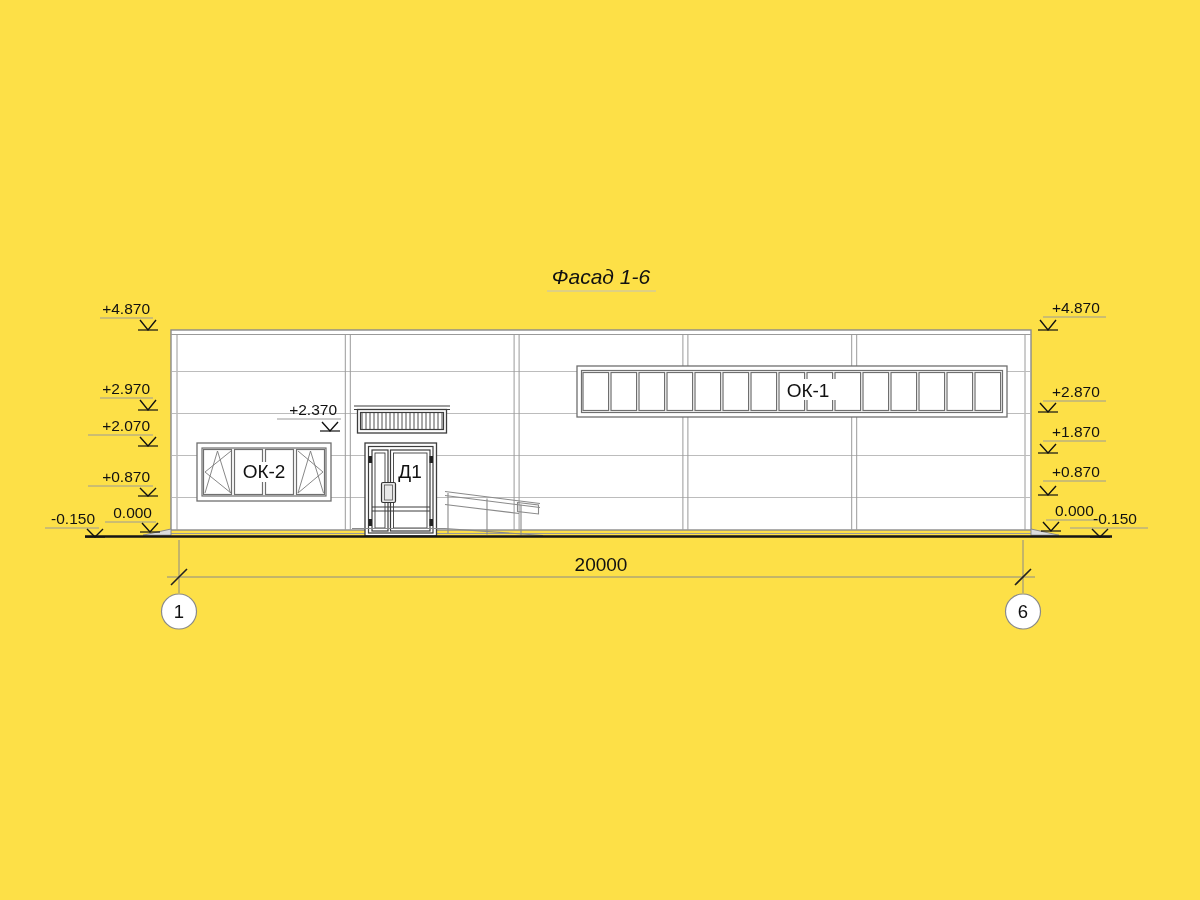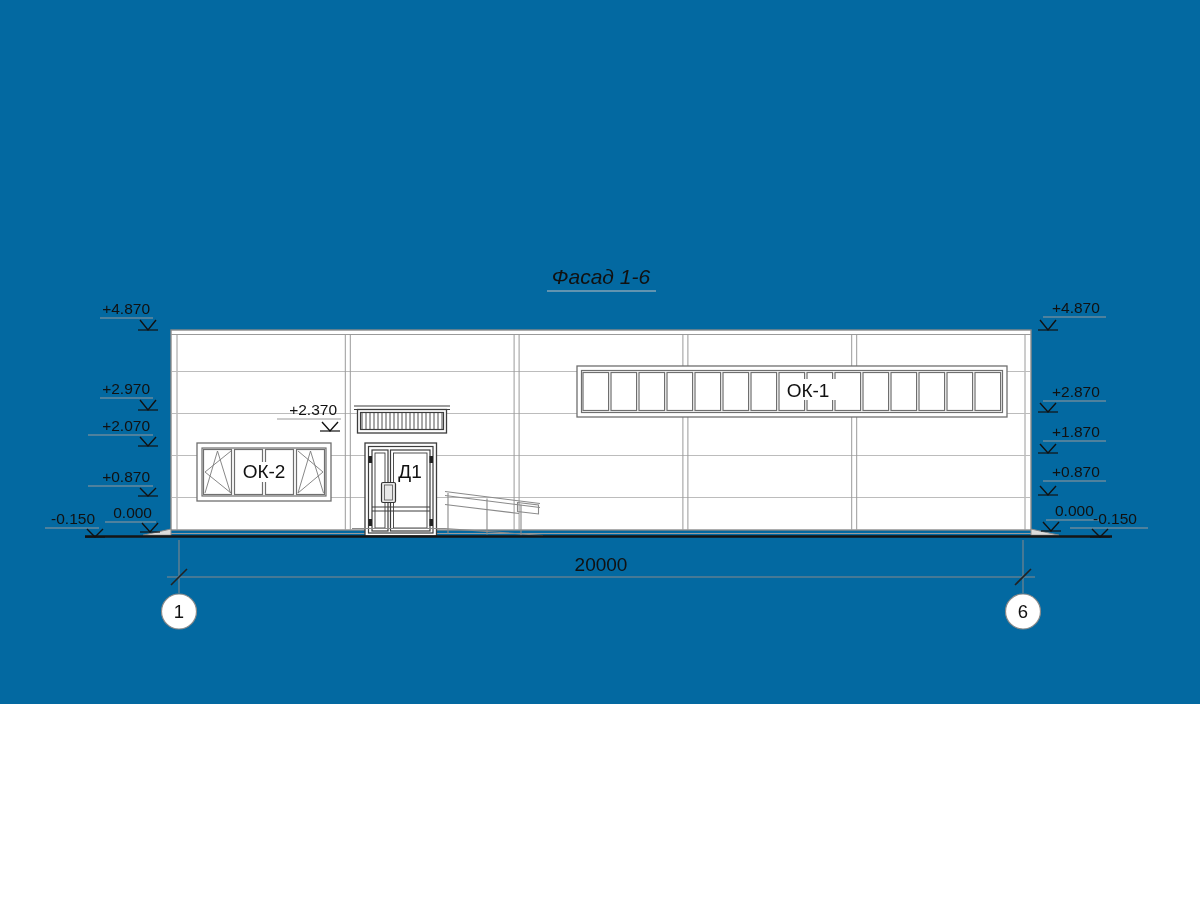--- a/index.html
+++ b/index.html
@@ -1,16 +1,16 @@
 <!DOCTYPE html>
 <html><head>
 <meta charset="utf-8">
 <style>
   html,body{margin:0;padding:0;background:#ffffff;}
-  .canvas{position:relative;width:1200px;height:704px;background:#0369a1;overflow:hidden;
+  .canvas{position:relative;width:1200px;height:900px;background:#fde047;overflow:hidden;
           font-family:"Liberation Sans",sans-serif;}
   svg{display:block;}
   .thin   {stroke:#bcbcbc;stroke-width:1;fill:none;}
   .wallf  {stroke:#8a8a8a;stroke-width:1.4;fill:#ffffff;}
   .pilast {stroke:#9a9a9a;stroke-width:1;fill:none;}
   .winfrm {stroke:#6f6f6f;stroke-width:1.2;fill:none;}
   .winbox {stroke:#6f6f6f;stroke-width:1.3;fill:#ffffff;}
   .sash   {stroke:#7a7a7a;stroke-width:0.9;fill:none;}
   .dark   {stroke:#3c3c3c;stroke-width:1.2;fill:none;}
   .darkbox{stroke:#3c3c3c;stroke-width:1.3;fill:#ffffff;}

